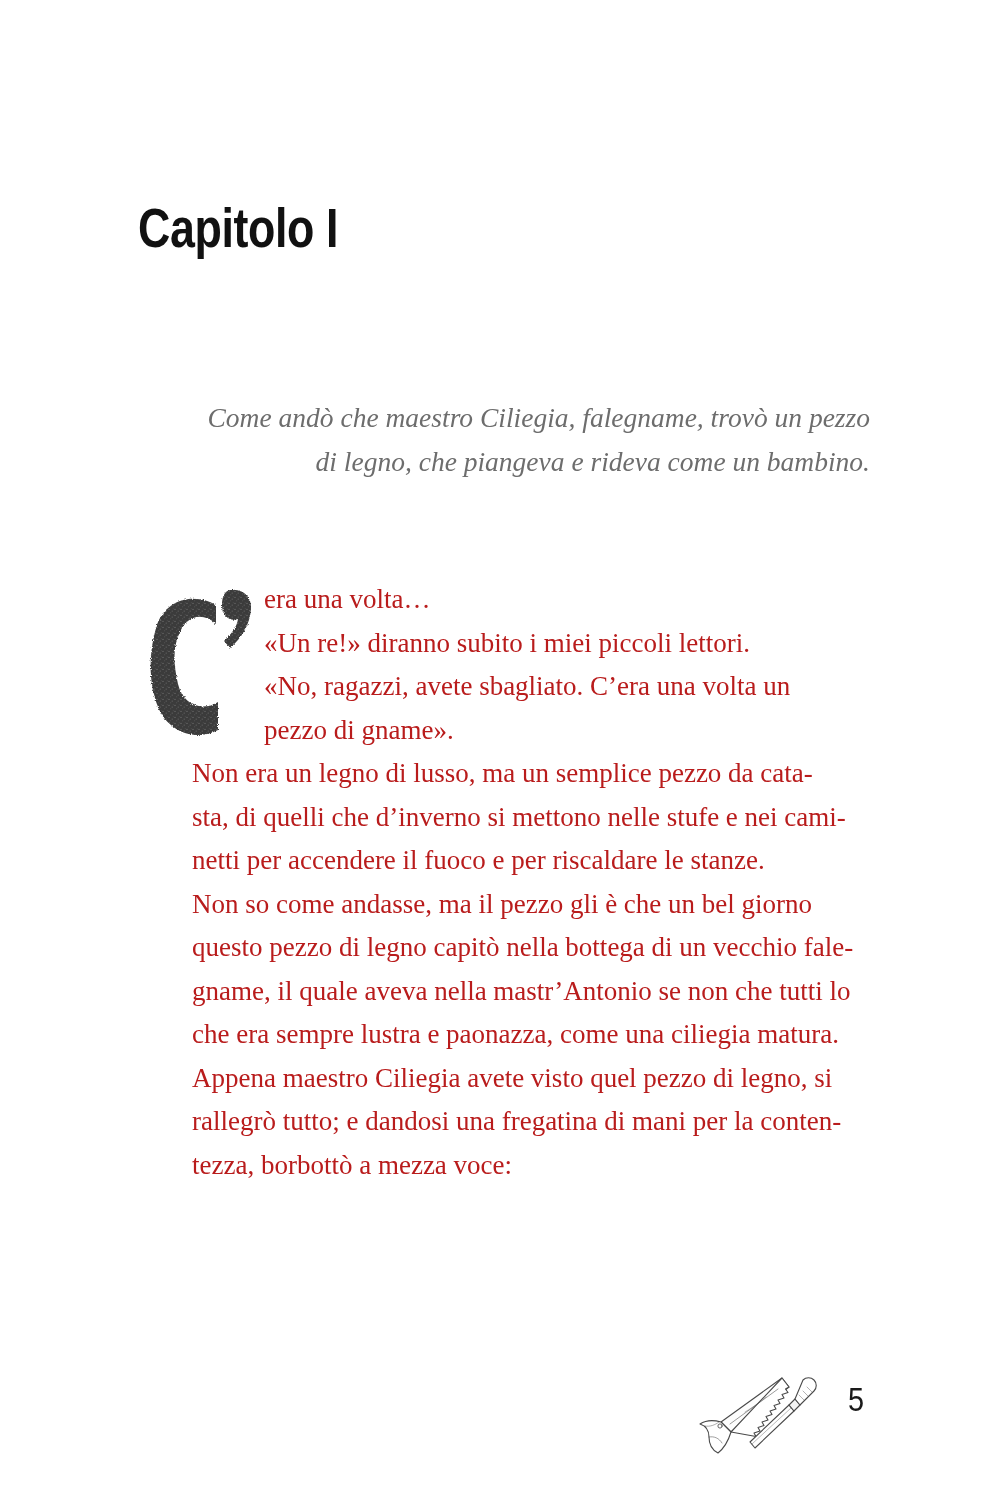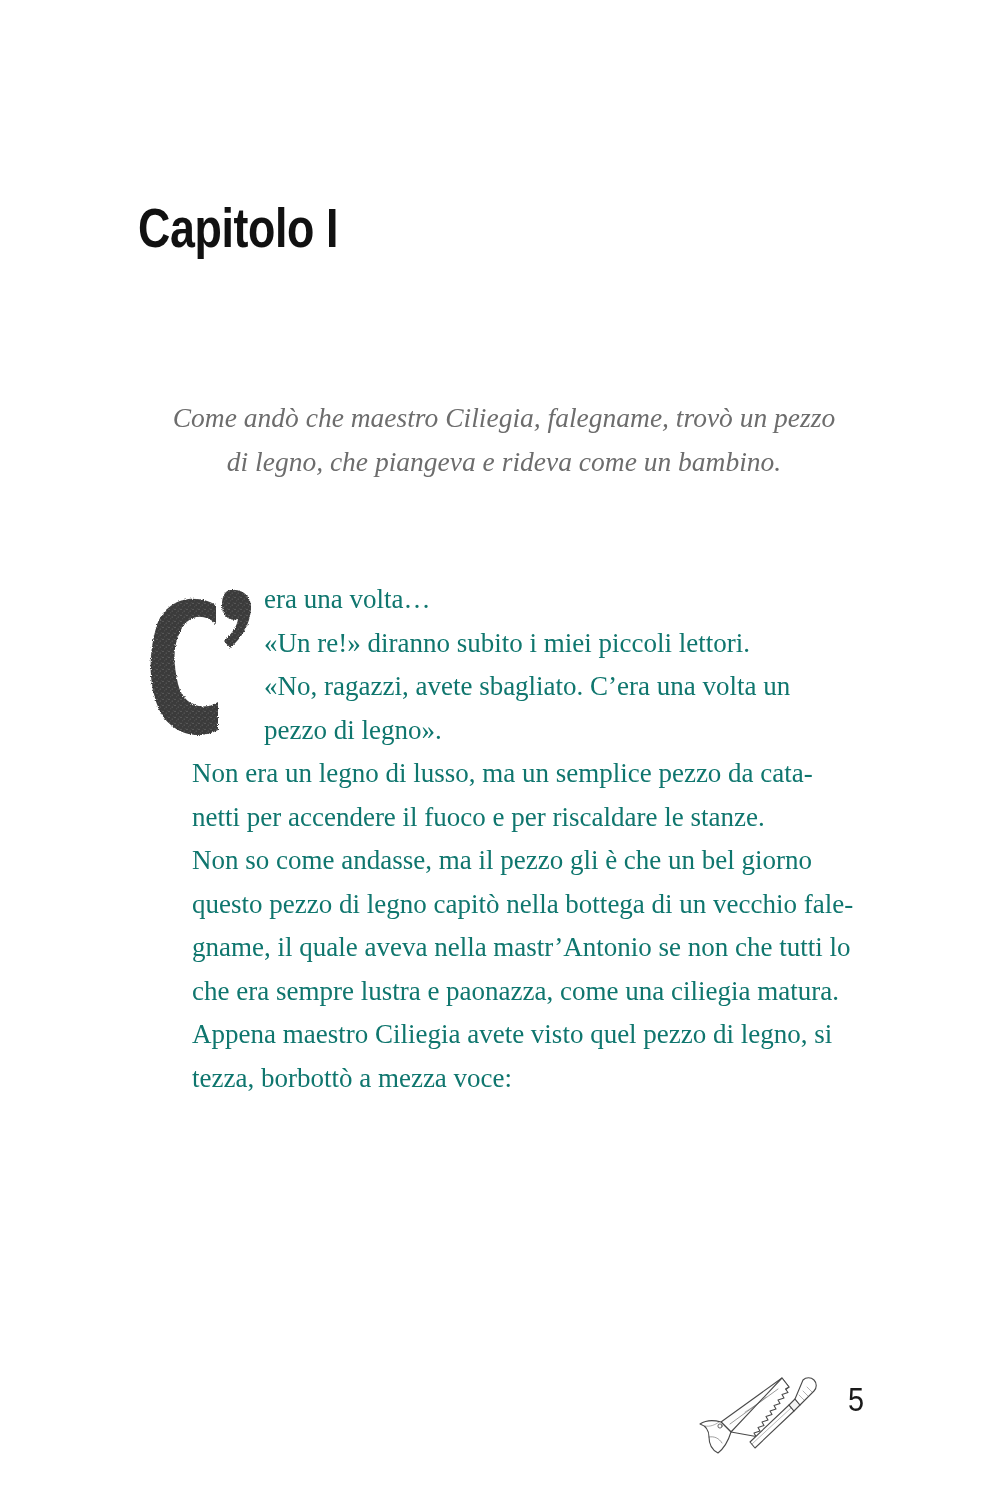--- a/index.html
+++ b/index.html
@@ -45,34 +45,35 @@
     text-align: center;
     font-family: "Liberation Serif", serif;
     font-style: italic;
     font-size: 27.5px;
     line-height: 44px;
     color: #6d6d6d;
   }
   .chapter-subtitle .sub-line {
     display: block;
     white-space: nowrap;
+    text-align: right;
   }
 
   
   .body-block {
     position: absolute;
     left: 138px;
     top: 578px;
     width: 734px;
   }
   .para {
     margin: 0;
     font-size: 27px;
     line-height: 43.5px;
-    color: #0f766e;
+    color: #b91c1c;
     text-align: justify;
     text-indent: 2em;
     hyphens: manual;
   }
 
   
   .para-first {
     text-indent: 0;
   }
   .para-first .ln {
@@ -177,37 +178,39 @@
         </defs>
         <rect width="124" height="176" fill="url(#grain)" mask="url(#cmask)"></rect>
         <rect width="124" height="176" fill="url(#grain)" mask="url(#apmask)"></rect>
       </svg>
     </div>
 
     <p class="para para-first">
       <span class="ln hang">era una volta…</span>
       <span class="ln hang">«Un re!» diranno subito i miei piccoli lettori.</span>
       <span class="ln hang">«No, ragazzi, avete sbagliato. C’era una volta un</span>
-      <span class="ln hang">pezzo di legno».</span>
+      <span class="ln hang">pezzo di gname».</span>
     </p>
 
     <p class="para">
       <span class="jline">Non era un legno di lusso, ma un semplice pezzo da cata-</span>
+      <span class="jline">sta, di quelli che d’inverno si mettono nelle stufe e nei cami-</span>
       <span class="jline">netti per accendere il fuoco e per riscaldare le stanze.</span>
     </p>
 
     <p class="para">
       <span class="jline">Non so come andasse, ma il pezzo gli è che un bel giorno</span>
       <span class="jline">questo pezzo di legno capitò nella bottega di un vecchio fale-</span>
       <span class="jline">gname, il quale aveva nella mastr’Antonio se non che tutti lo</span>
       <span class="jline">che era sempre lustra e paonazza, come una ciliegia matura.</span>
     </p>
 
     <p class="para">
       <span class="jline">Appena maestro Ciliegia avete visto quel pezzo di legno, si</span>
+      <span class="jline">rallegrò tutto; e dandosi una fregatina di mani per la conten-</span>
       <span class="jline">tezza, borbottò a mezza voce:</span>
     </p>
 
 
   </div>
 
   <div class="footer">
 
     <div class="footer-ornament">
       <svg viewBox="0 0 135 92" xmlns="http://www.w3.org/2000/svg">

